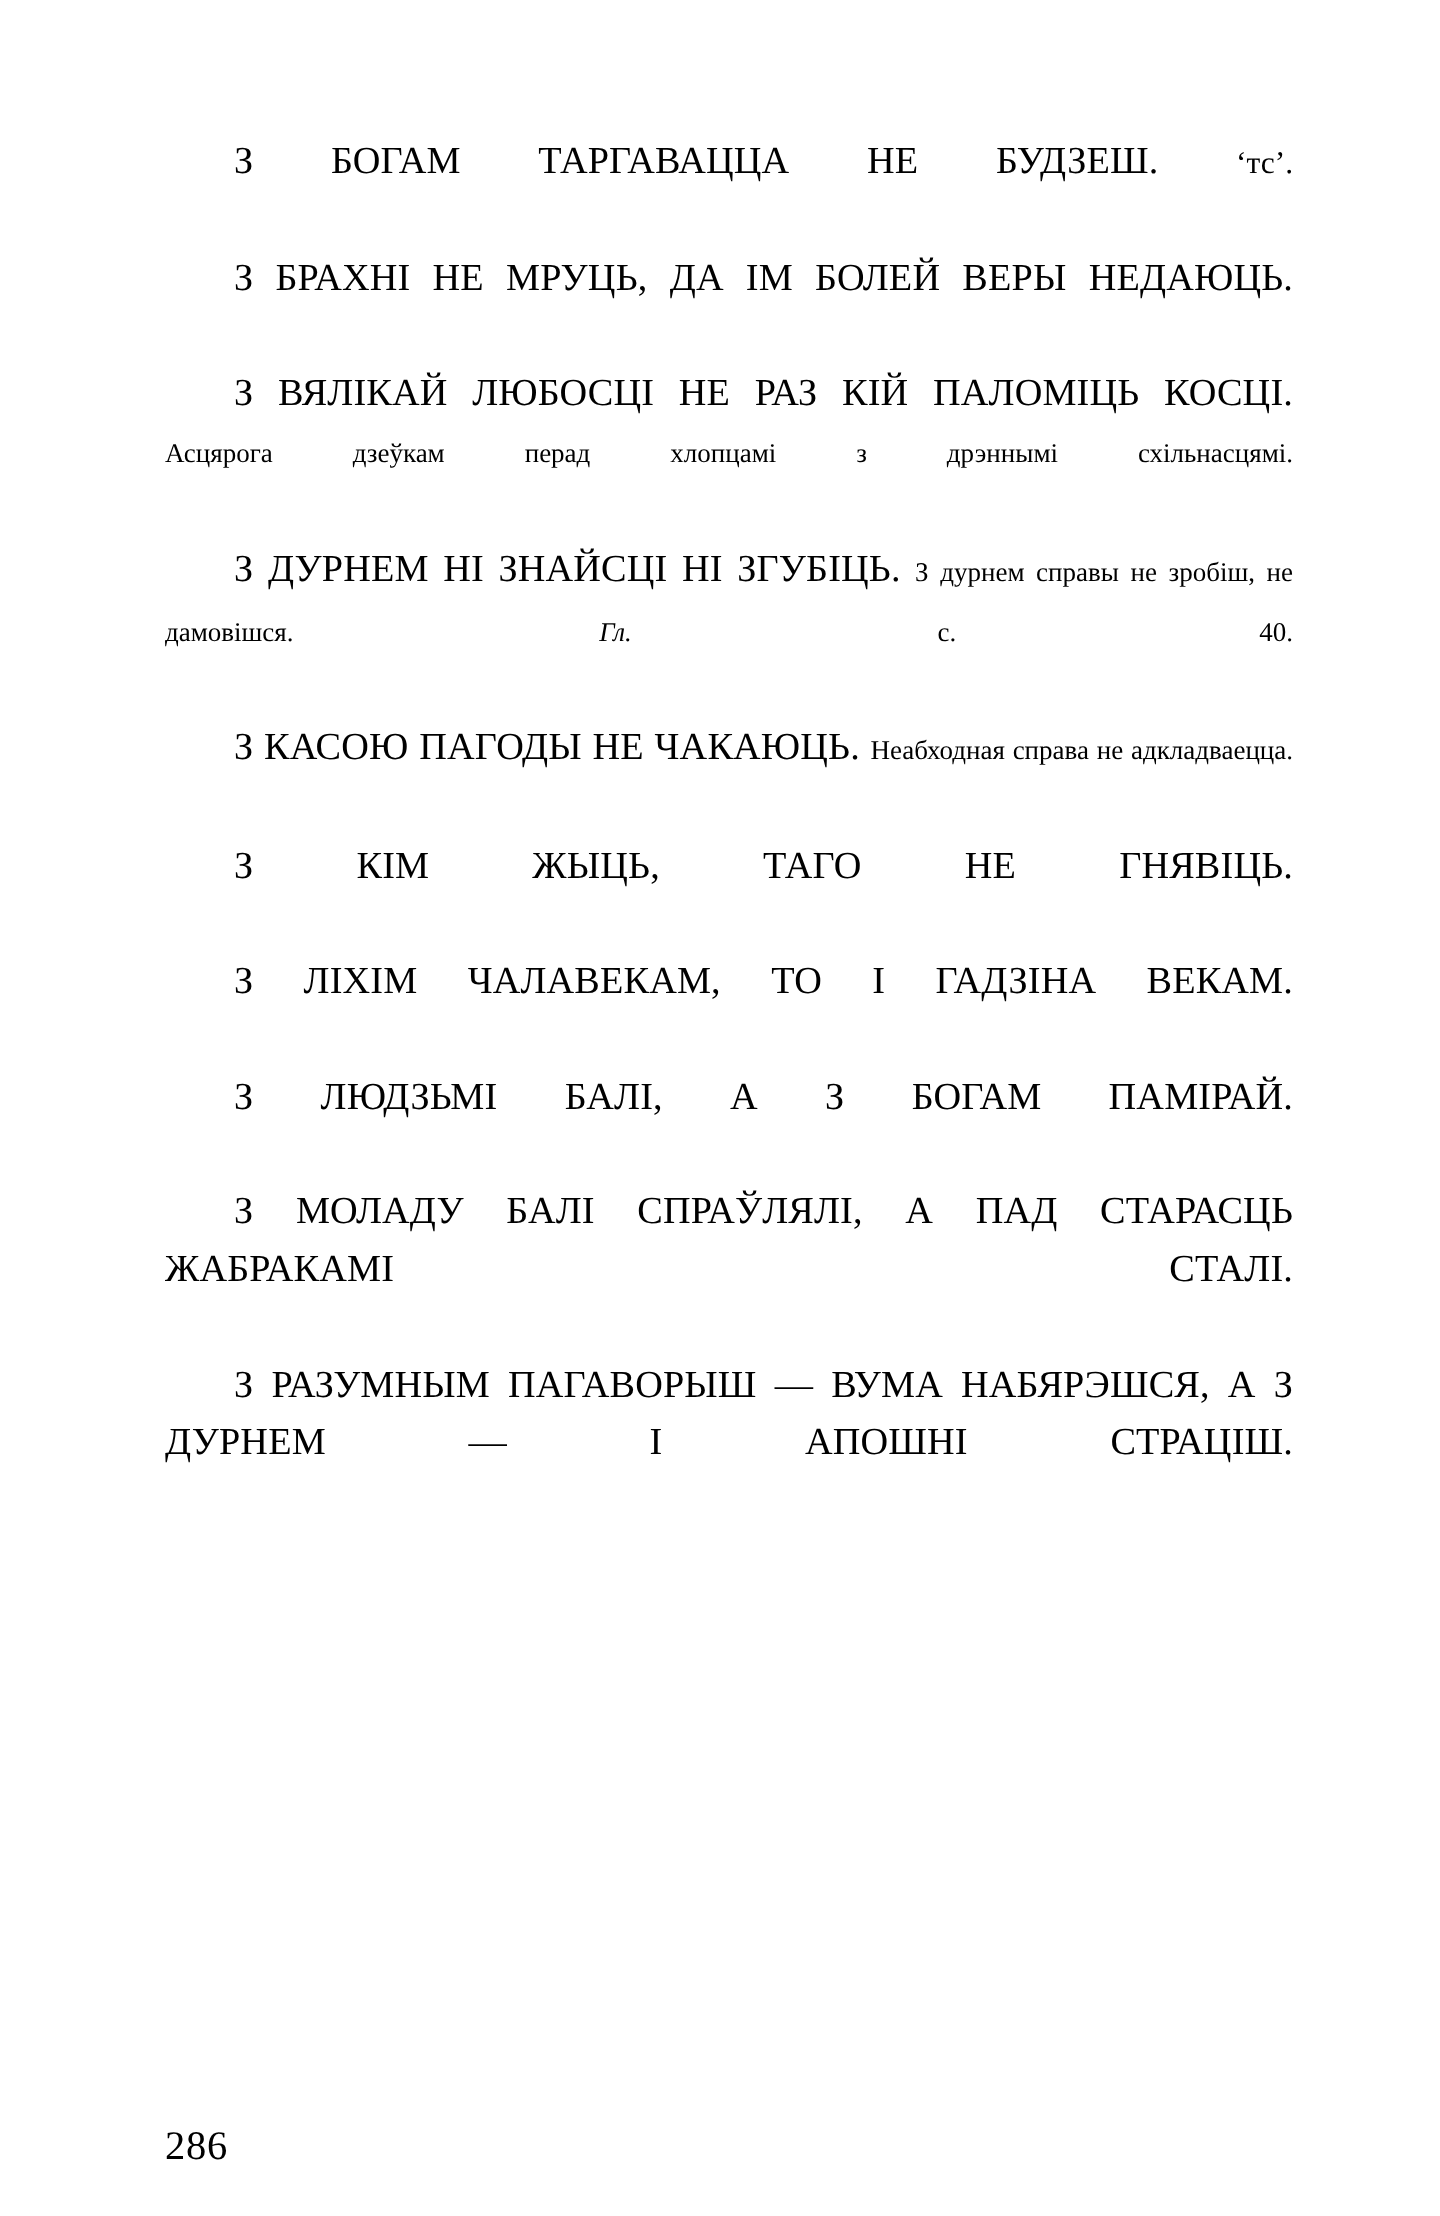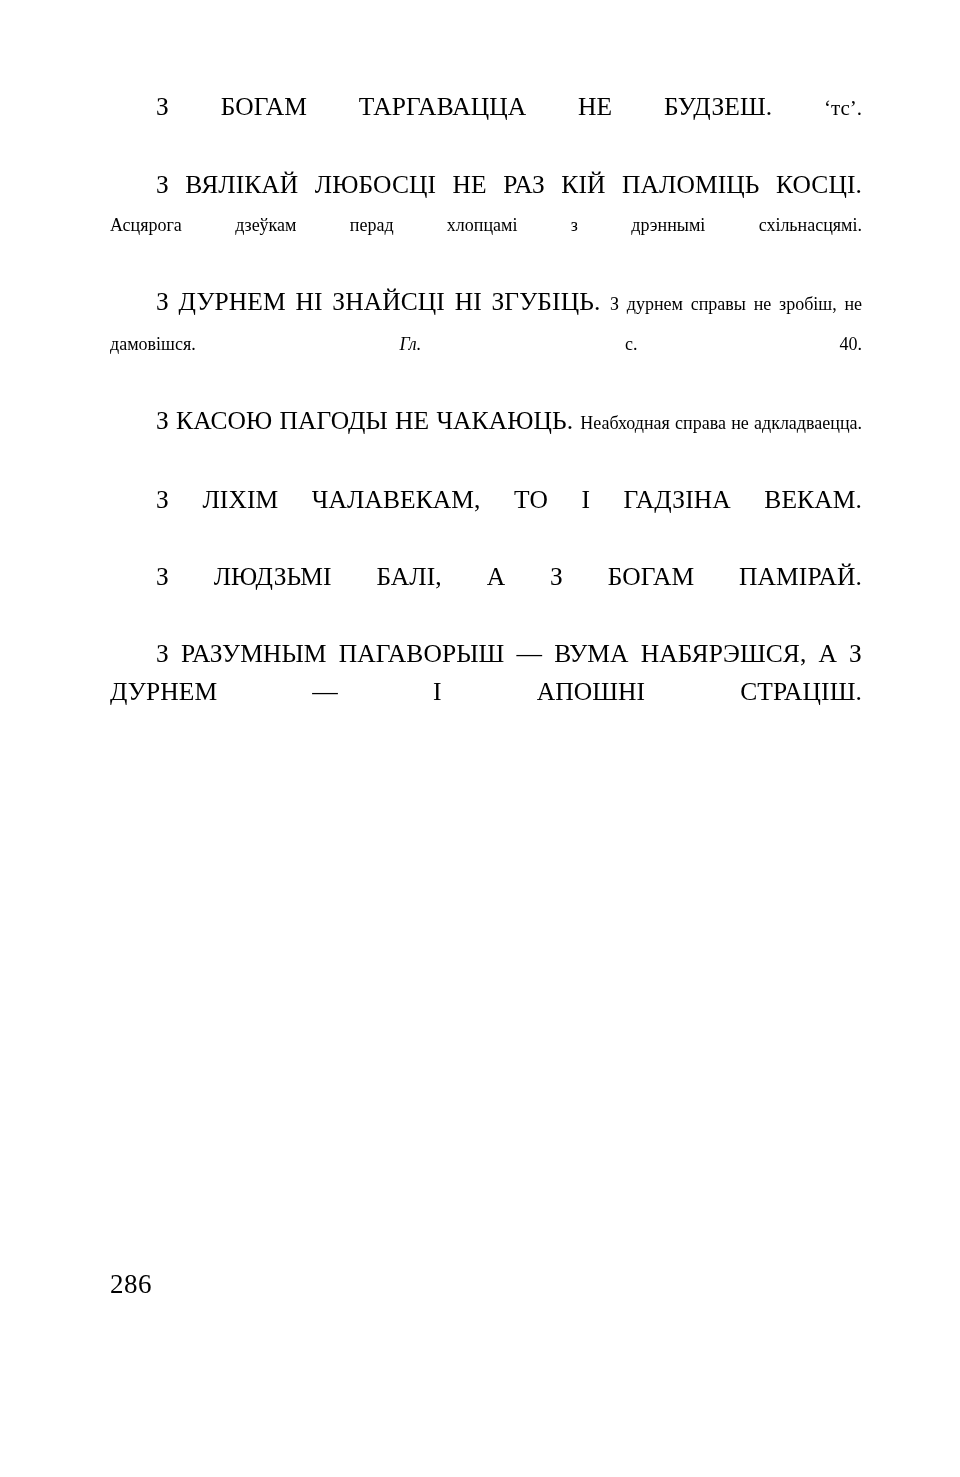--- a/index.html
+++ b/index.html
@@ -48,36 +48,39 @@
   }
   .ref-italic {
     font-style: italic;
   }
   .quoted {
     font-size: 21px;
   }
   .page-number {
     position: absolute;
     left: 110px;
-    top: 1271px;
+    top: 1417px;
     font-size: 27px;
     line-height: 1;
     letter-spacing: 0.5px;
   }
 </style>
 </head>
 <body>
 
 <div class="page">
 
   <div class="text-block">
       <p class="entry"><span class="headword">З БОГАМ ТАРГАВАЦЦА НЕ БУДЗЕШ.</span> <span class="quoted">‘тс’.</span></p>
+      <p class="entry"><span class="headword">З БРАХНІ НЕ МРУЦЬ, ДА ІМ БОЛЕЙ ВЕРЫ НЕ­ДАЮЦЬ.</span></p>
       <p class="entry"><span class="headword">З ВЯЛІКАЙ ЛЮБОСЦІ НЕ РАЗ КІЙ ПАЛОМІЦЬ КОСЦІ.</span> <span class="gloss">Асцярога дзеўкам перад хлопцамі з дрэннымі схільнасцямі.</span></p>
       <p class="entry"><span class="headword">З ДУРНЕМ НІ ЗНАЙСЦІ НІ ЗГУБІЦЬ.</span> <span class="gloss">З дурнем справы не зробіш, не дамовішся.</span> <span class="gloss ref-italic">Гл.</span> <span class="gloss">с. 40.</span></p>
       <p class="entry"><span class="headword">З КАСОЮ ПАГОДЫ НЕ ЧАКАЮЦЬ.</span> <span class="gloss">Неабходная справа не адкладваецца.</span></p>
+      <p class="entry"><span class="headword">З КІМ ЖЫЦЬ, ТАГО НЕ ГНЯВІЦЬ.</span></p>
       <p class="entry"><span class="headword">З ЛІХІМ ЧАЛАВЕКАМ, ТО І ГАДЗІНА ВЕКАМ.</span></p>
       <p class="entry"><span class="headword">З ЛЮДЗЬМІ БАЛІ, А З БОГАМ ПАМІРАЙ.</span></p>
+      <p class="entry"><span class="headword">З МОЛАДУ БАЛІ СПРАЎЛЯЛІ, А ПАД СТАРАСЦЬ ЖАБРАКАМІ СТАЛІ.</span></p>
       <p class="entry"><span class="headword">З РАЗУМНЫМ ПАГАВОРЫШ — ВУМА НАБЯРЭШ­СЯ, А З ДУРНЕМ — І АПОШНІ СТРАЦІШ.</span></p>
     </div>
 
   <div class="page-number">286</div>
 
 </div>
 
 </body></html>

